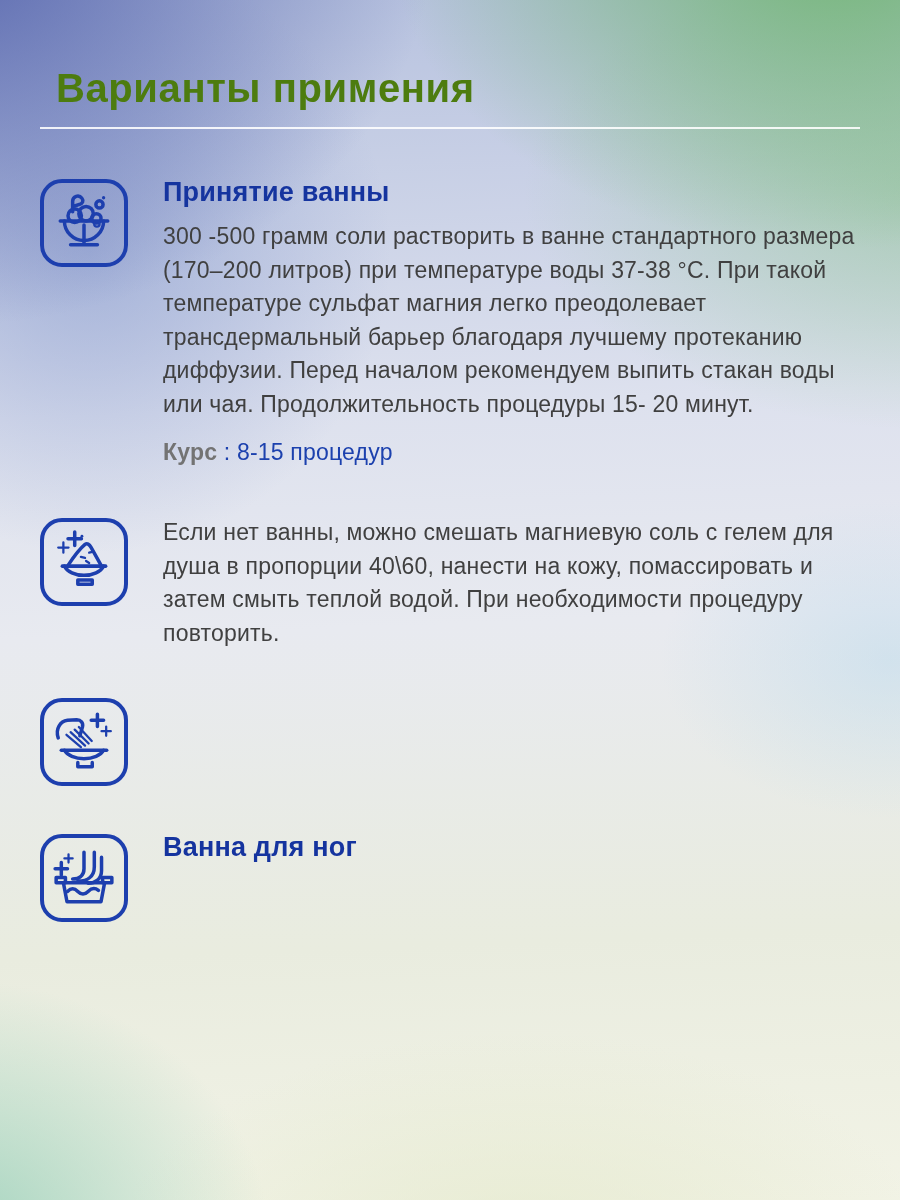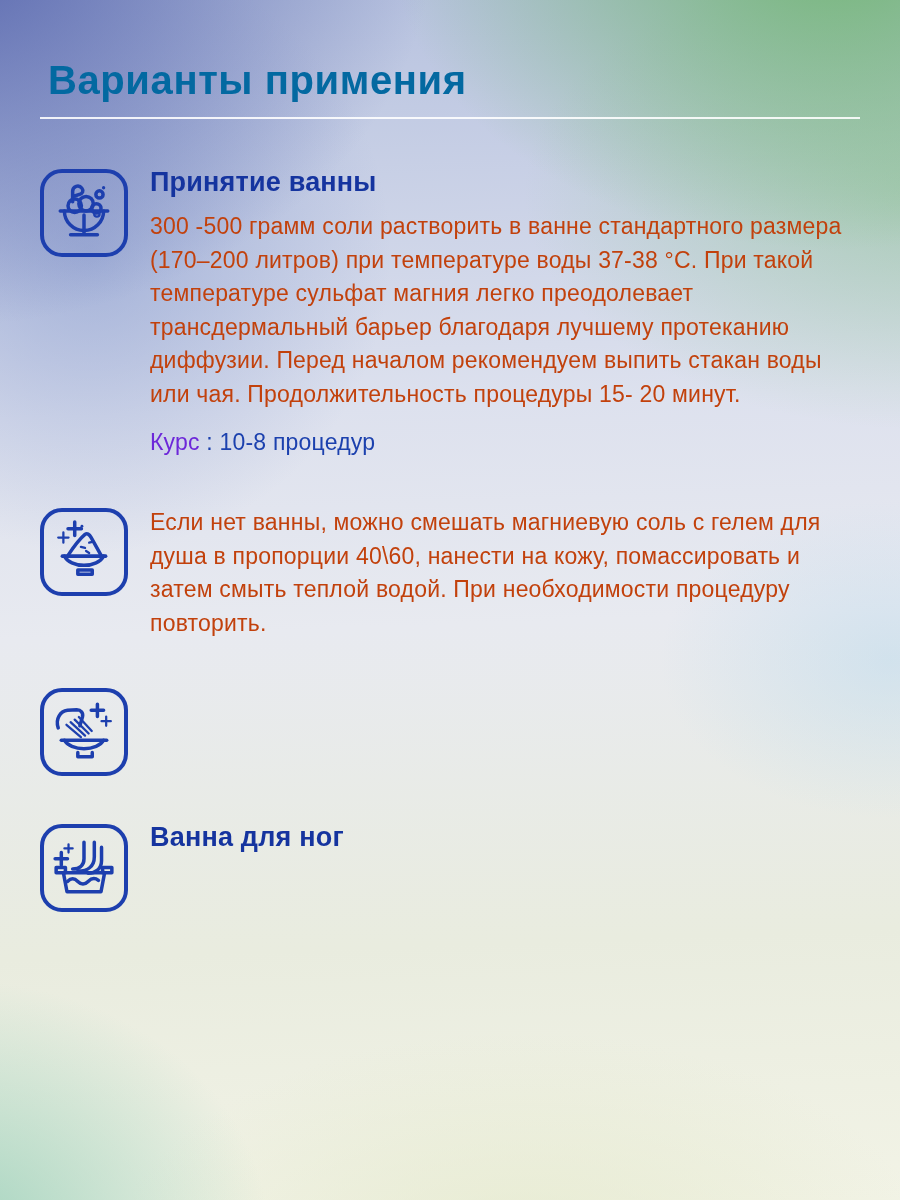--- a/index.html
+++ b/index.html
@@ -14,53 +14,53 @@
       radial-gradient(ellipse 680px 530px at -7% -5%, rgba(84,99,172,0.98), rgba(84,99,172,0) 73%),
       radial-gradient(ellipse 430px 430px at 10% 21%, rgba(128,148,203,0.55), rgba(128,148,203,0) 70%),
       radial-gradient(ellipse 320px 220px at 99% 55%, rgba(182,216,236,0.45), rgba(182,216,236,0) 72%),
       radial-gradient(ellipse 430px 350px at -5% 103%, rgba(152,207,185,0.88), rgba(152,207,185,0) 73%),
       radial-gradient(ellipse 540px 300px at 58% 105%, rgba(228,233,204,0.80), rgba(228,233,204,0) 76%),
       linear-gradient(178deg, #b7c2df 0%, #dde1ee 34%, #e8eaf0 52%, #e9ecdf 78%, #f2f3e6 100%);
   }
   .page { padding: 50px 40px 0 40px; }
 
   .page-title {
-    margin: 8px; color: #0369a1; font-size: 40px; font-weight: 700;
+    margin: 16px; color: #4d7c0f; font-size: 40px; font-weight: 700;
     letter-spacing: 0.6px;
   }
   .divider {
     border: none; border-top: 2px solid rgba(255,255,255,0.88);
     margin: 14px 0 0 0;
   }
 
   .sections { margin-top: 48px; }
-  .item { display: flex; gap: 22px; margin-bottom: 46px; }
+  .item { display: flex; gap: 35px; margin-bottom: 46px; }
 
   .icon-box {
     flex: none; width: 88px; height: 88px; margin-top: 2px;
     border: 4.5px solid #1d3fae; border-radius: 22px;
     display: flex; align-items: center; justify-content: center;
   }
   .icon-box svg { width: 66px; height: 66px; display: block; }
   .ic { stroke: #1d3fae; stroke-width: 3.4; fill: none;
         stroke-linecap: round; stroke-linejoin: round; }
   .ic-thin { stroke-width: 2.2; }
   .ic-fill { fill: #1d3fae; stroke: none; }
 
   .content { max-width: 706px; }
   .sec-heading {
     margin: 0 0 12px 0; color: #15349f; font-size: 27px; font-weight: 700;
     letter-spacing: 0.2px;
   }
   .sec-body {
-    margin: 0; color: #c2410c; font-size: 23px; line-height: 1.46;
+    margin: 0; color: #404040; font-size: 23px; line-height: 1.46;
     letter-spacing: 0.2px;
   }
   .kv { margin: 15px 0 0 0; color: #1c41ae; font-size: 23px; line-height: 1.46; letter-spacing: 0.2px; }
-  .kv b { color: #6d28d9; font-weight: 400; }
+  .kv b { color: #737373; font-weight: 700; }
 </style>
 </head>
 <body>
 
 <div class="page">
 
   <h1 class="page-title">Варианты примения</h1>
   <hr class="divider">
 
   <div class="sections">
@@ -77,21 +77,21 @@
           <circle class="ic" cx="34" cy="23" r="7"></circle>
           <circle class="ic" cx="44" cy="27.5" r="4.5"></circle>
           <circle class="ic" cx="47" cy="14" r="3.5"></circle>
           <circle class="ic-fill" cx="51" cy="7.5" r="1.6"></circle>
           <circle class="ic ic-thin" cx="44.5" cy="33" r="2.6"></circle>
         </svg>
       </div>
       <div class="content">
         <h2 class="sec-heading">Принятие ванны</h2>
         <p class="sec-body">300 -500 грамм соли растворить в ванне стандартного размера (170–200 литров) при температуре воды 37-38 °C. При такой температуре сульфат магния легко преодолевает трансдермальный барьер благодаря лучшему протеканию диффузии. Перед началом рекомендуем выпить стакан воды или чая. Продолжительность процедуры 15- 20 минут.</p>
-        <p class="kv"><b>Курс</b><span> : 10-8 процедур</span></p>
+        <p class="kv"><b>Курс</b><span> : 8-15 процедур</span></p>
       </div>
     </section>
 
     <section class="item">
       <div class="icon-box">
         <svg viewBox="0 0 64 64" aria-hidden="true">
           <path class="ic" d="M11 36 H53"></path>
           <path class="ic" d="M13 36 A20 13 0 0 0 51 36"></path>
           <path class="ic" d="M26 49.5 H40 V53.5 H26 Z"></path>
           <path class="ic" d="M16 36 C22 27 28 19 33 15 C35 13.5 37 14.5 39 18 L49 36"></path>

